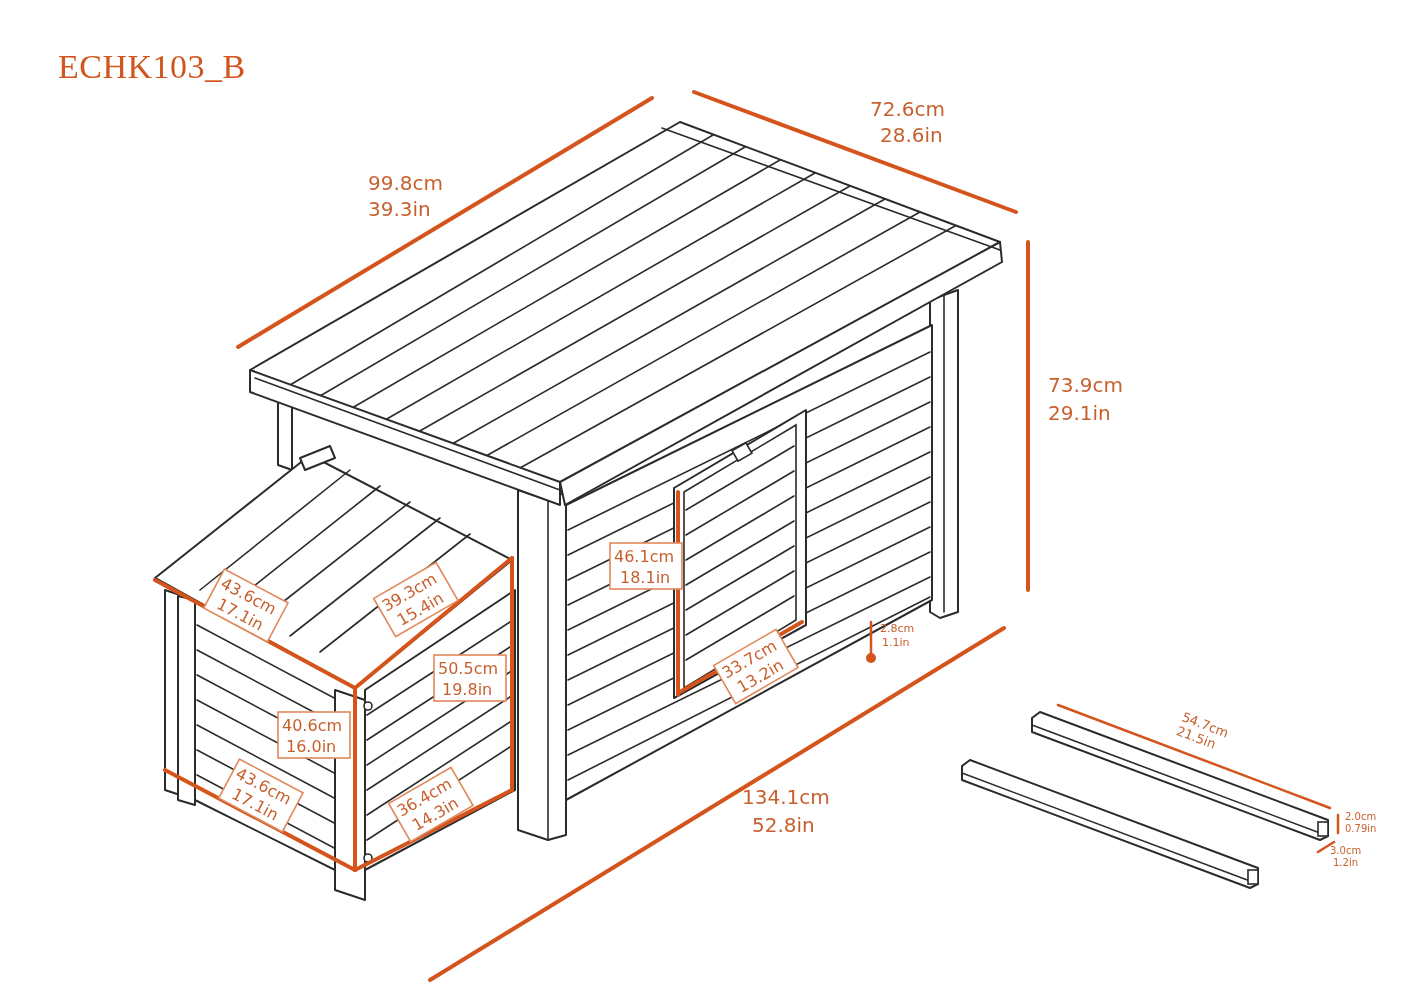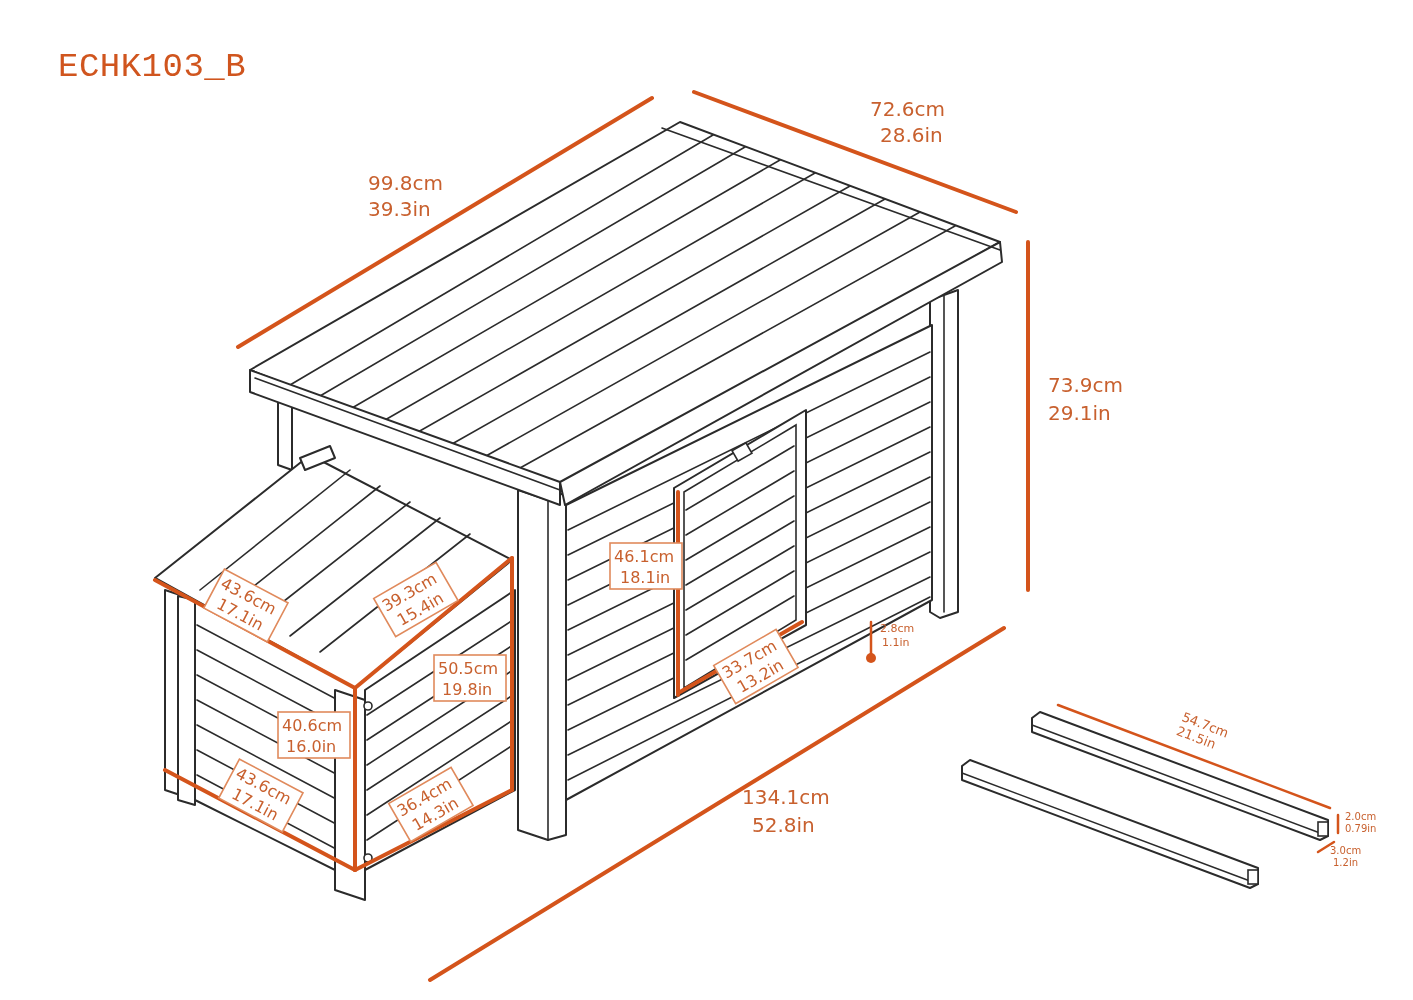--- a/index.html
+++ b/index.html
@@ -5,21 +5,21 @@
   html, body { margin: 0; padding: 0; background: #ffffff; }
   body { width: 1413px; height: 1000px; position: relative; overflow: hidden; font-family: "DejaVu Sans", sans-serif; }
   #canvas { position: absolute; left: 0; top: 0; width: 1413px; height: 1000px; }
   .ln { stroke: #2b2b2b; stroke-width: 2; fill: none; stroke-linecap: round; stroke-linejoin: round; }
   .ln-thin { stroke: #2b2b2b; stroke-width: 1.6; fill: none; stroke-linecap: round; }
   .fill-w { fill: #ffffff; }
   .dim { stroke: #d4541b; stroke-width: 4; fill: none; stroke-linecap: round; }
   .dim-thin { stroke: #d4541b; stroke-width: 2.5; fill: none; stroke-linecap: round; }
   .lbl { fill: #c8602e; font-family: "DejaVu Sans", sans-serif; }
   .lbl-box { fill: #ffffff; stroke: #e08a5c; stroke-width: 1.6; }
-  .title { position: absolute; left: 58px; top: 48px; font-size: 34px; color: #d0551e; font-family: Liberation Mono, monospace; letter-spacing: 0.5px; }
+  .title { position: absolute; left: 58px; top: 48px; font-size: 34px; color: #d0551e; font-family: Liberation Serif, serif; letter-spacing: 0.5px; }
 </style>
 </head>
 <body>
 
 <div class="title">ECHK103_B</div>
 
 <svg id="canvas" viewBox="0 0 1413 1000" xmlns="http://www.w3.org/2000/svg">
 
   <g>
 

